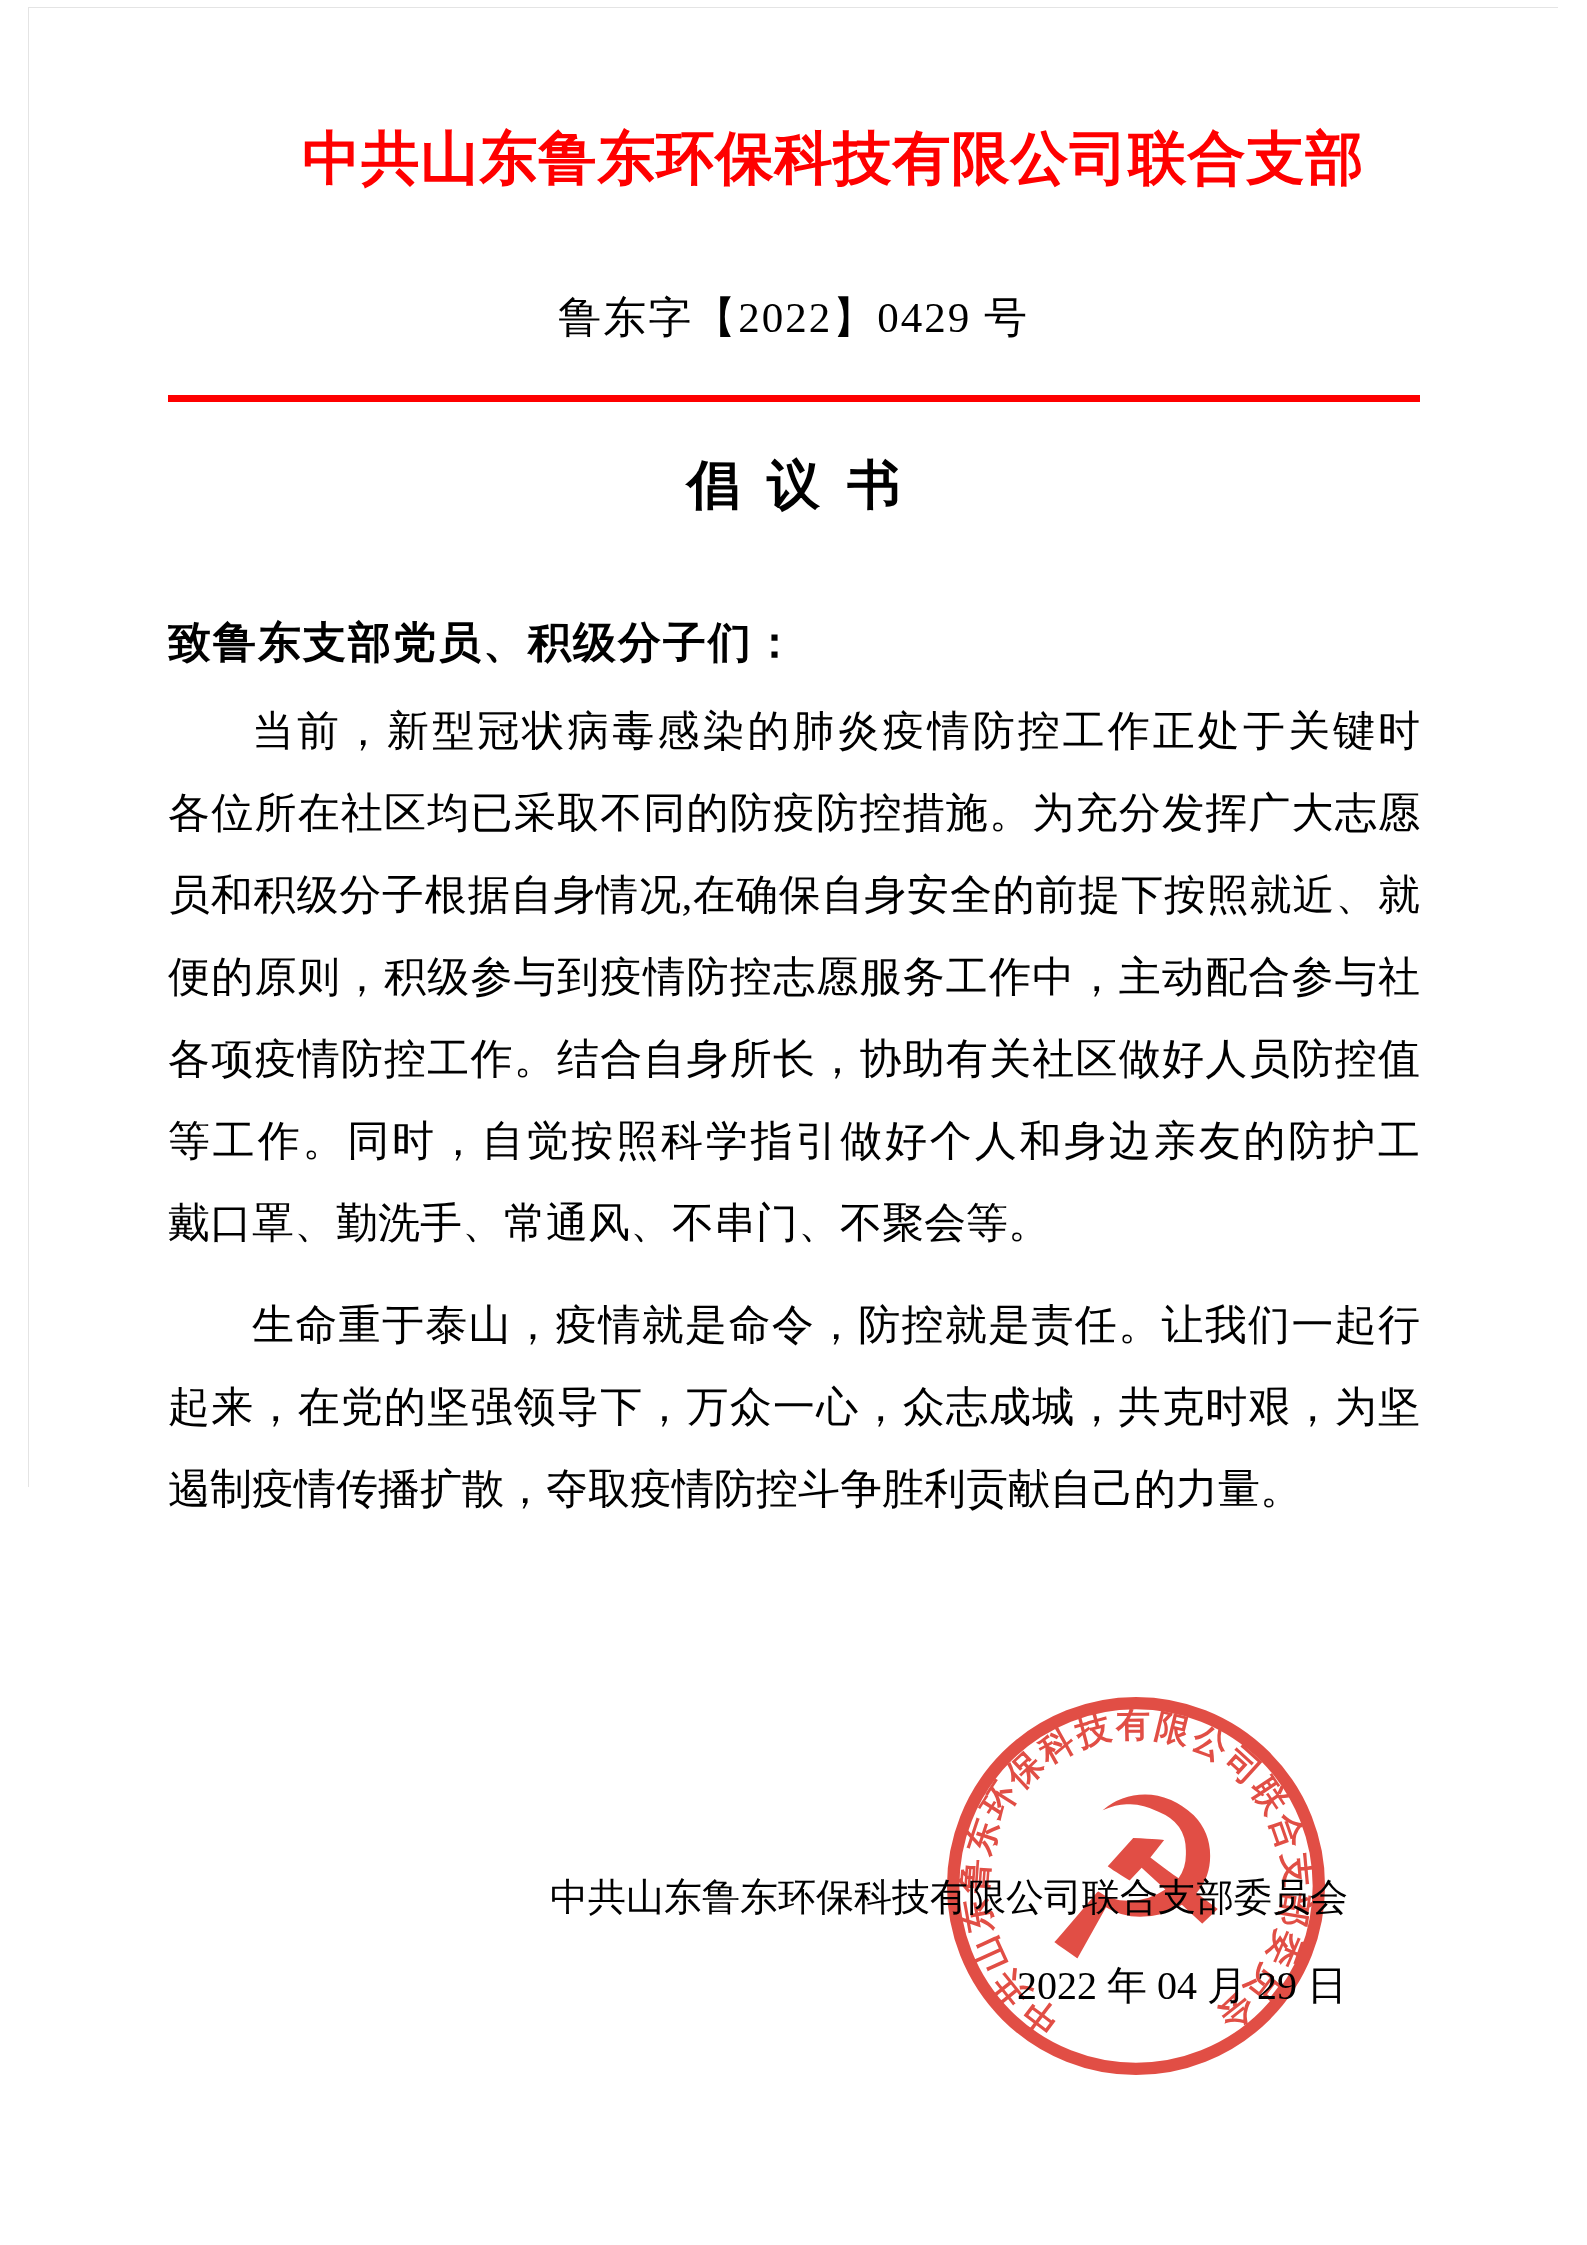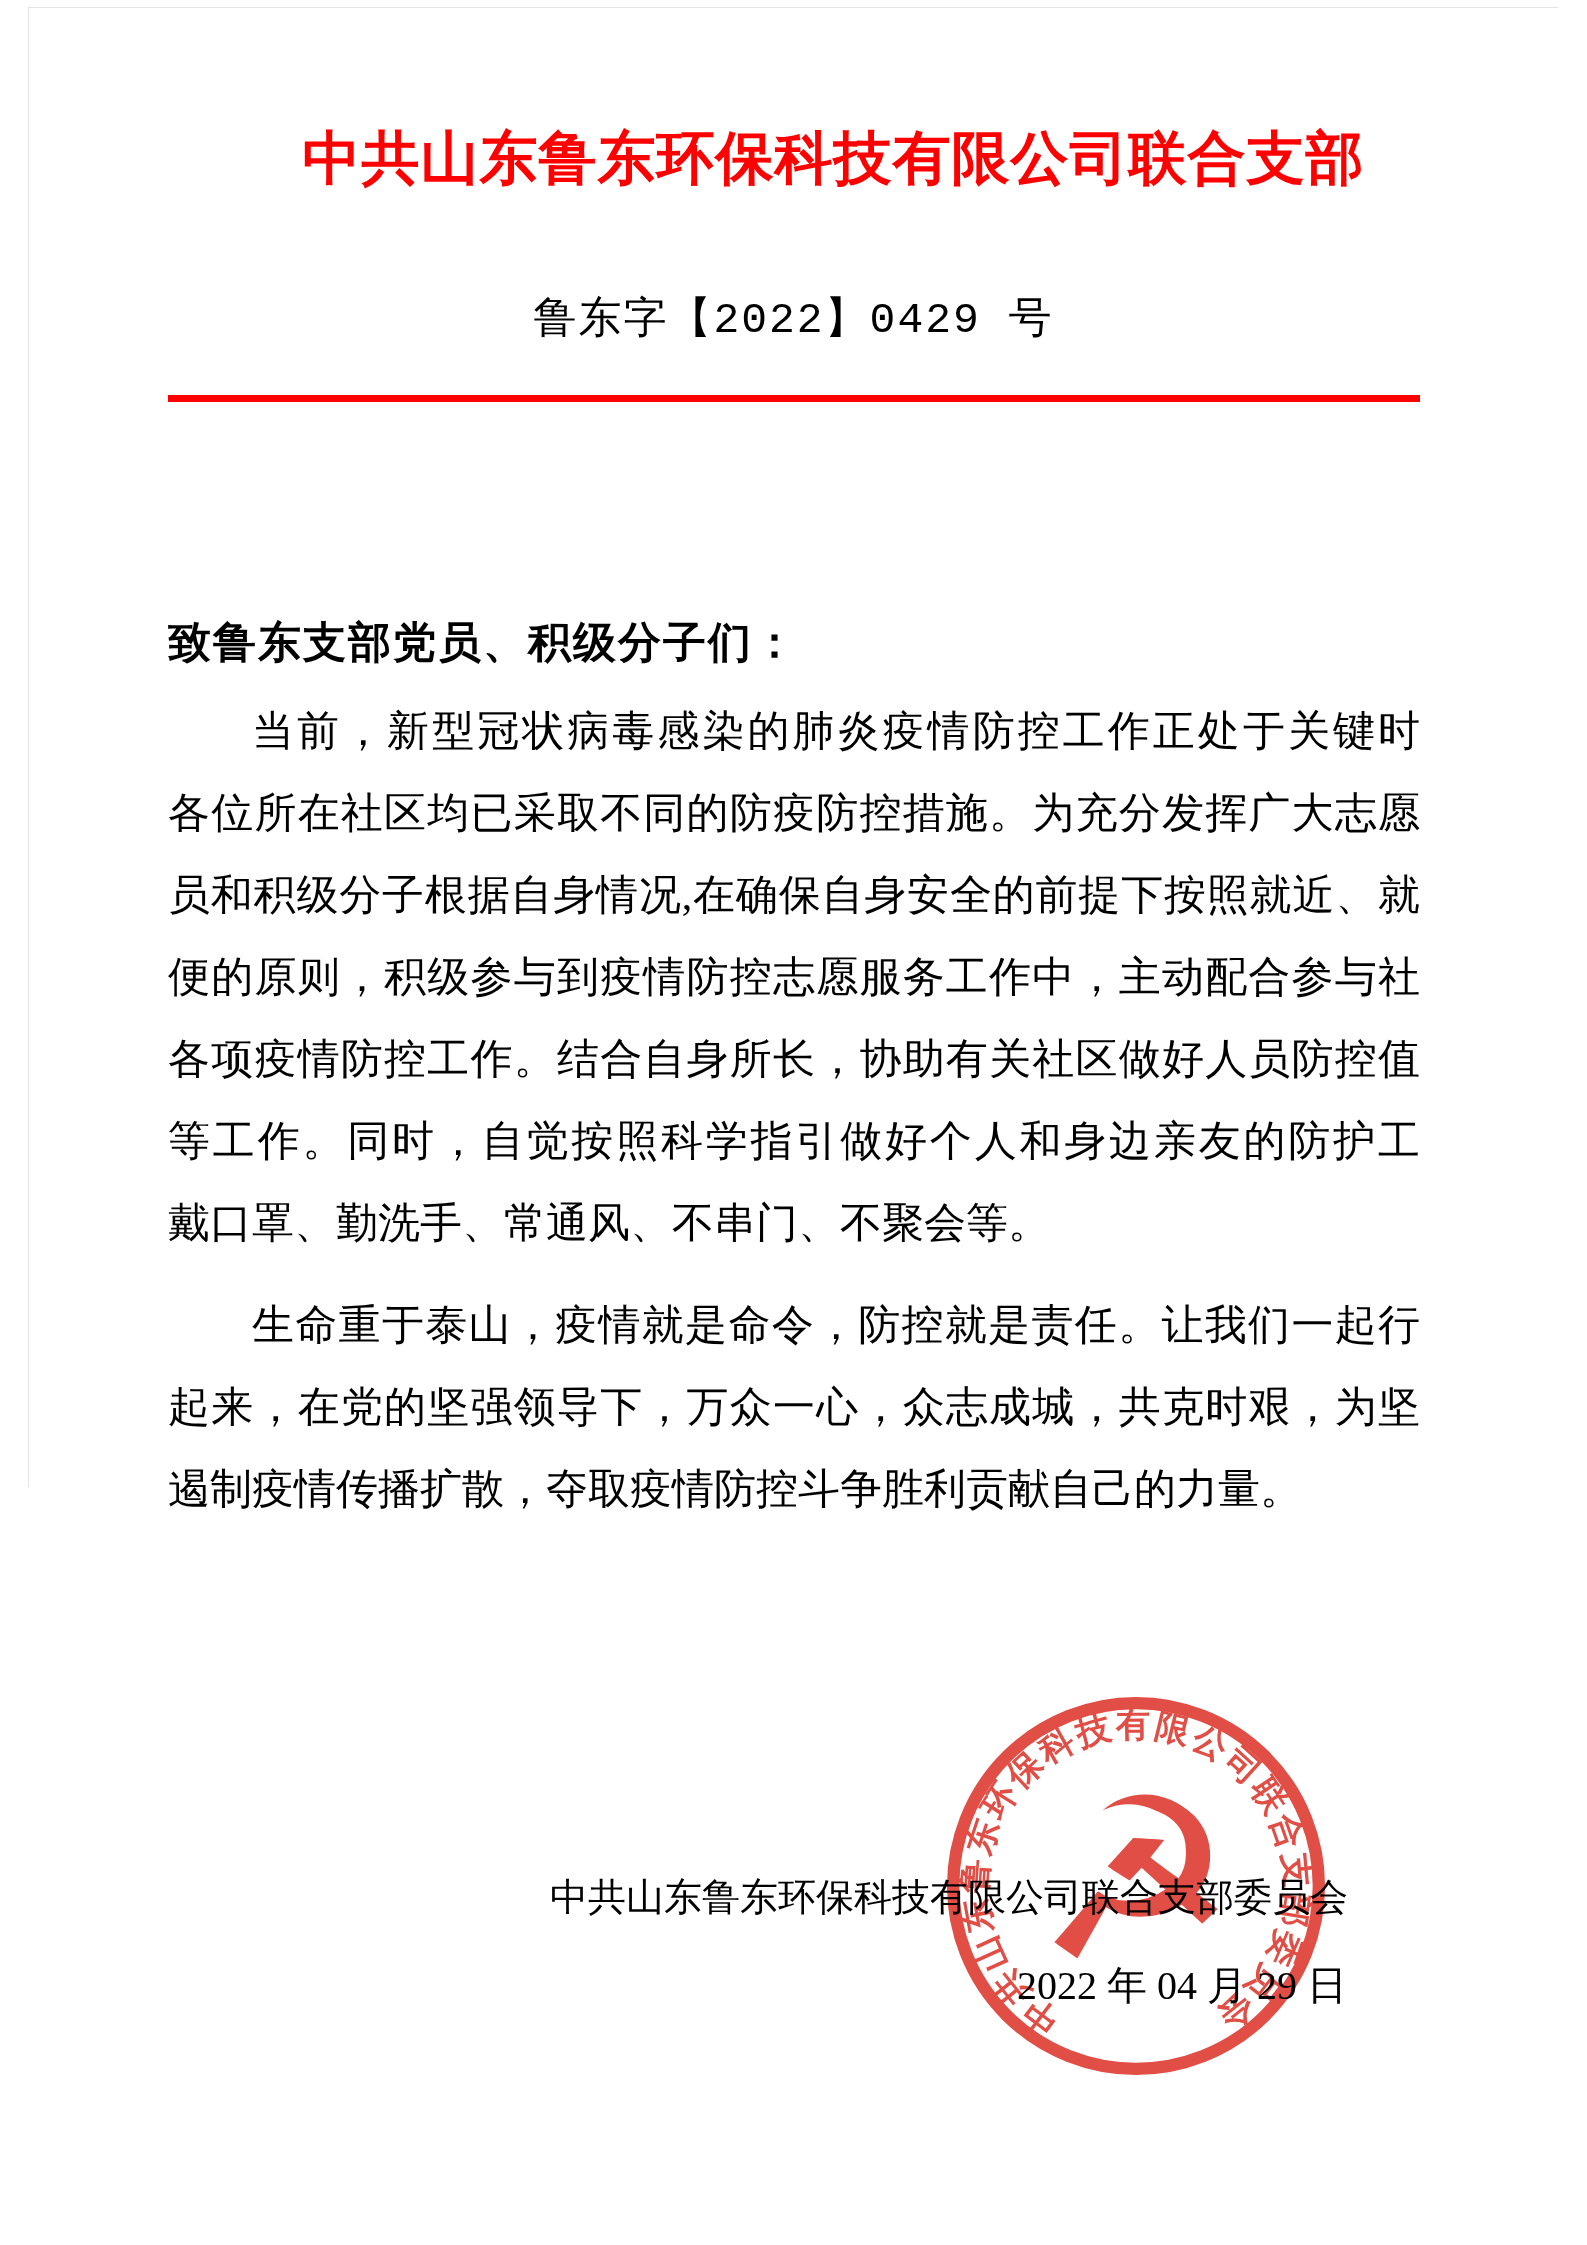--- a/index.html
+++ b/index.html
@@ -12,21 +12,21 @@
   .edge-h { position:absolute; top:7px; left:28px; width:1530px; height:1px; background:#e4e4e4; }
   .edge-v { position:absolute; top:7px; left:28px; width:1px; height:1480px; background:#e4e4e4; }
 
   .header-title {
     position:absolute; top:120px; left:0; width:100%;
     text-align:center; font-size:58px; font-weight:bold; color:#ff0000;
     letter-spacing:1px; white-space:nowrap;margin-left:40px;
   }
   .doc-number {
     position:absolute; top:289px; left:0; width:100%;
-    text-align:center; font-size:43px; letter-spacing:2px; white-space:nowrap;font-family:Liberation Mono, monospace;
+    text-align:center; font-size:43px; letter-spacing:2px; white-space:nowrap;
   }
   .red-rule {
     position:absolute; top:395px; left:168px; width:1252px; height:7px;
     background:#fe0000;
   }
   .doc-title {
     position:absolute; top:450px; left:0; width:100%;
     text-align:center; font-size:53px; font-weight:bold; word-spacing:14px;
     white-space:nowrap;
   }
@@ -69,20 +69,21 @@
 <div class="page">
   <div class="edge-h"></div>
   <div class="edge-v"></div>
 
   <div class="header-title">中共山东鲁东环保科技有限公司联合支部</div>
 
   <div class="doc-number">鲁东字【2022】0429 号</div>
 
   <div class="red-rule"></div>
 
+  <div class="doc-title">倡 议 书</div>
 
   <div class="salutation">致鲁东支部党员、积级分子们：</div>
 
   <div class="body-text">
     <div class="para1">
       <div class="bline first">当前，新型冠状病毒感染的肺炎疫情防控工作正处于关键时期，</div>
       <div class="bline">各位所在社区均已采取不同的防疫防控措施。为充分发挥广大志愿者</div>
       <div class="bline">员和积级分子根据自身情况,在确保自身安全的前提下按照就近、就</div>
       <div class="bline">便的原则，积级参与到疫情防控志愿服务工作中，主动配合参与社区</div>
       <div class="bline">各项疫情防控工作。结合自身所长，协助有关社区做好人员防控值班</div>

